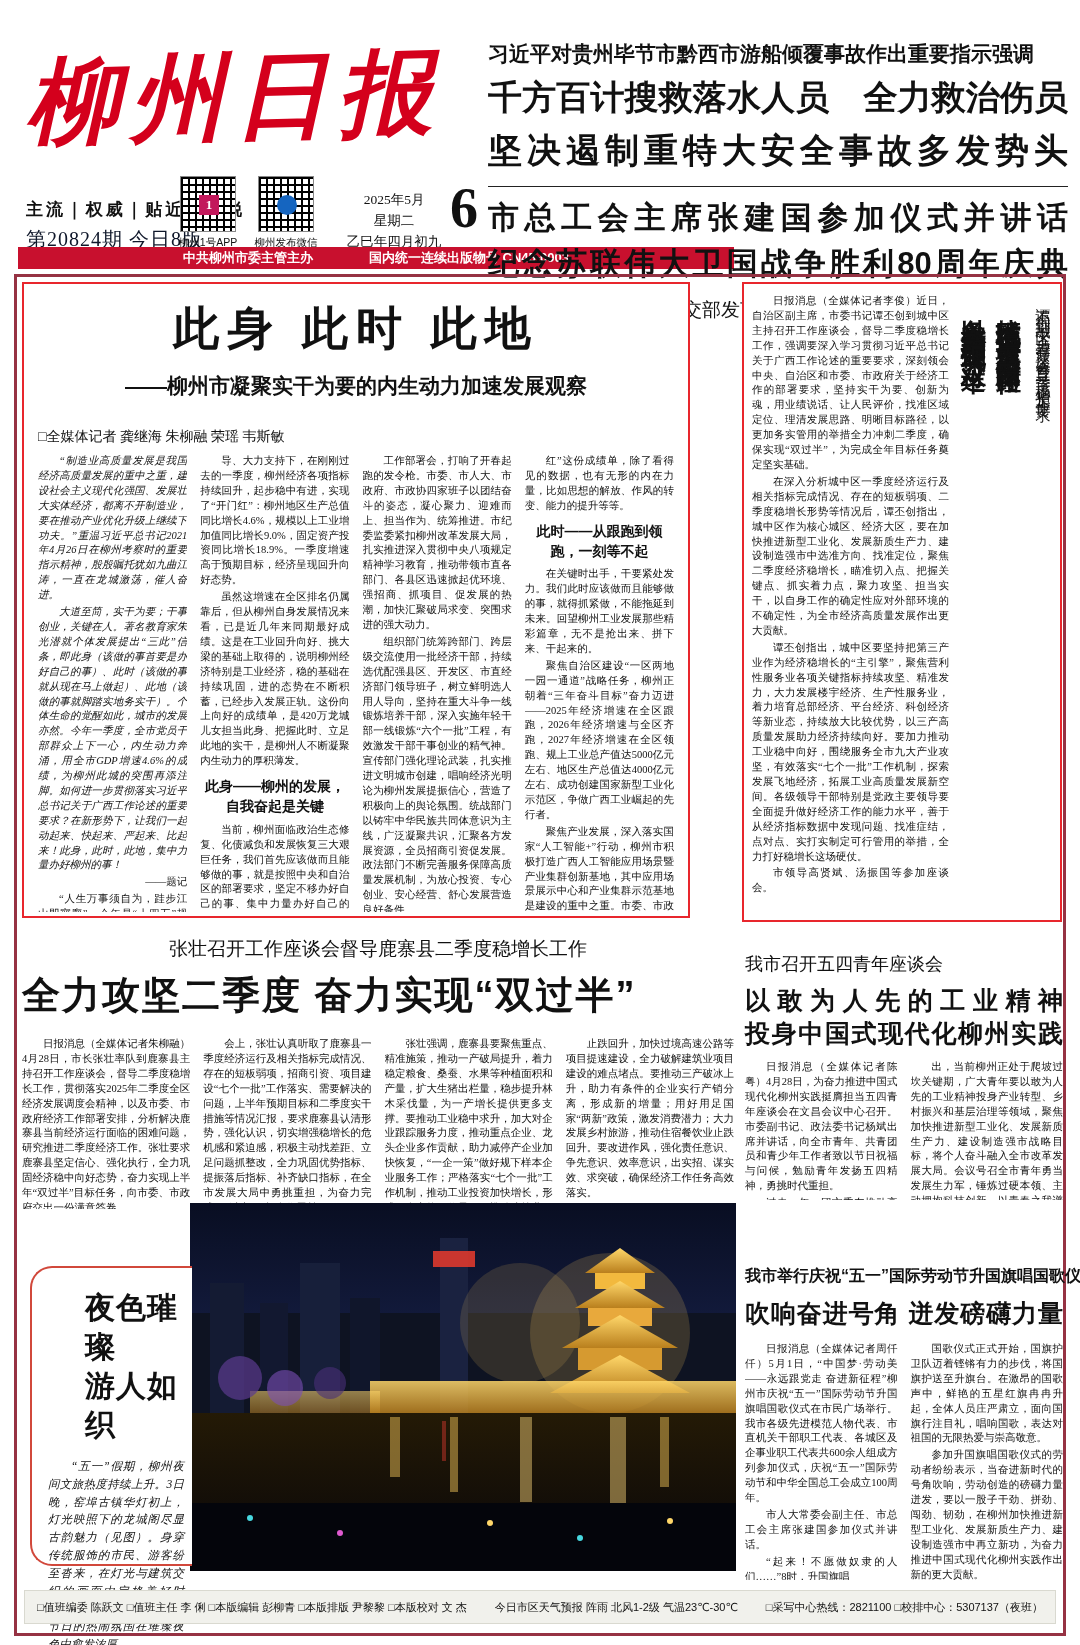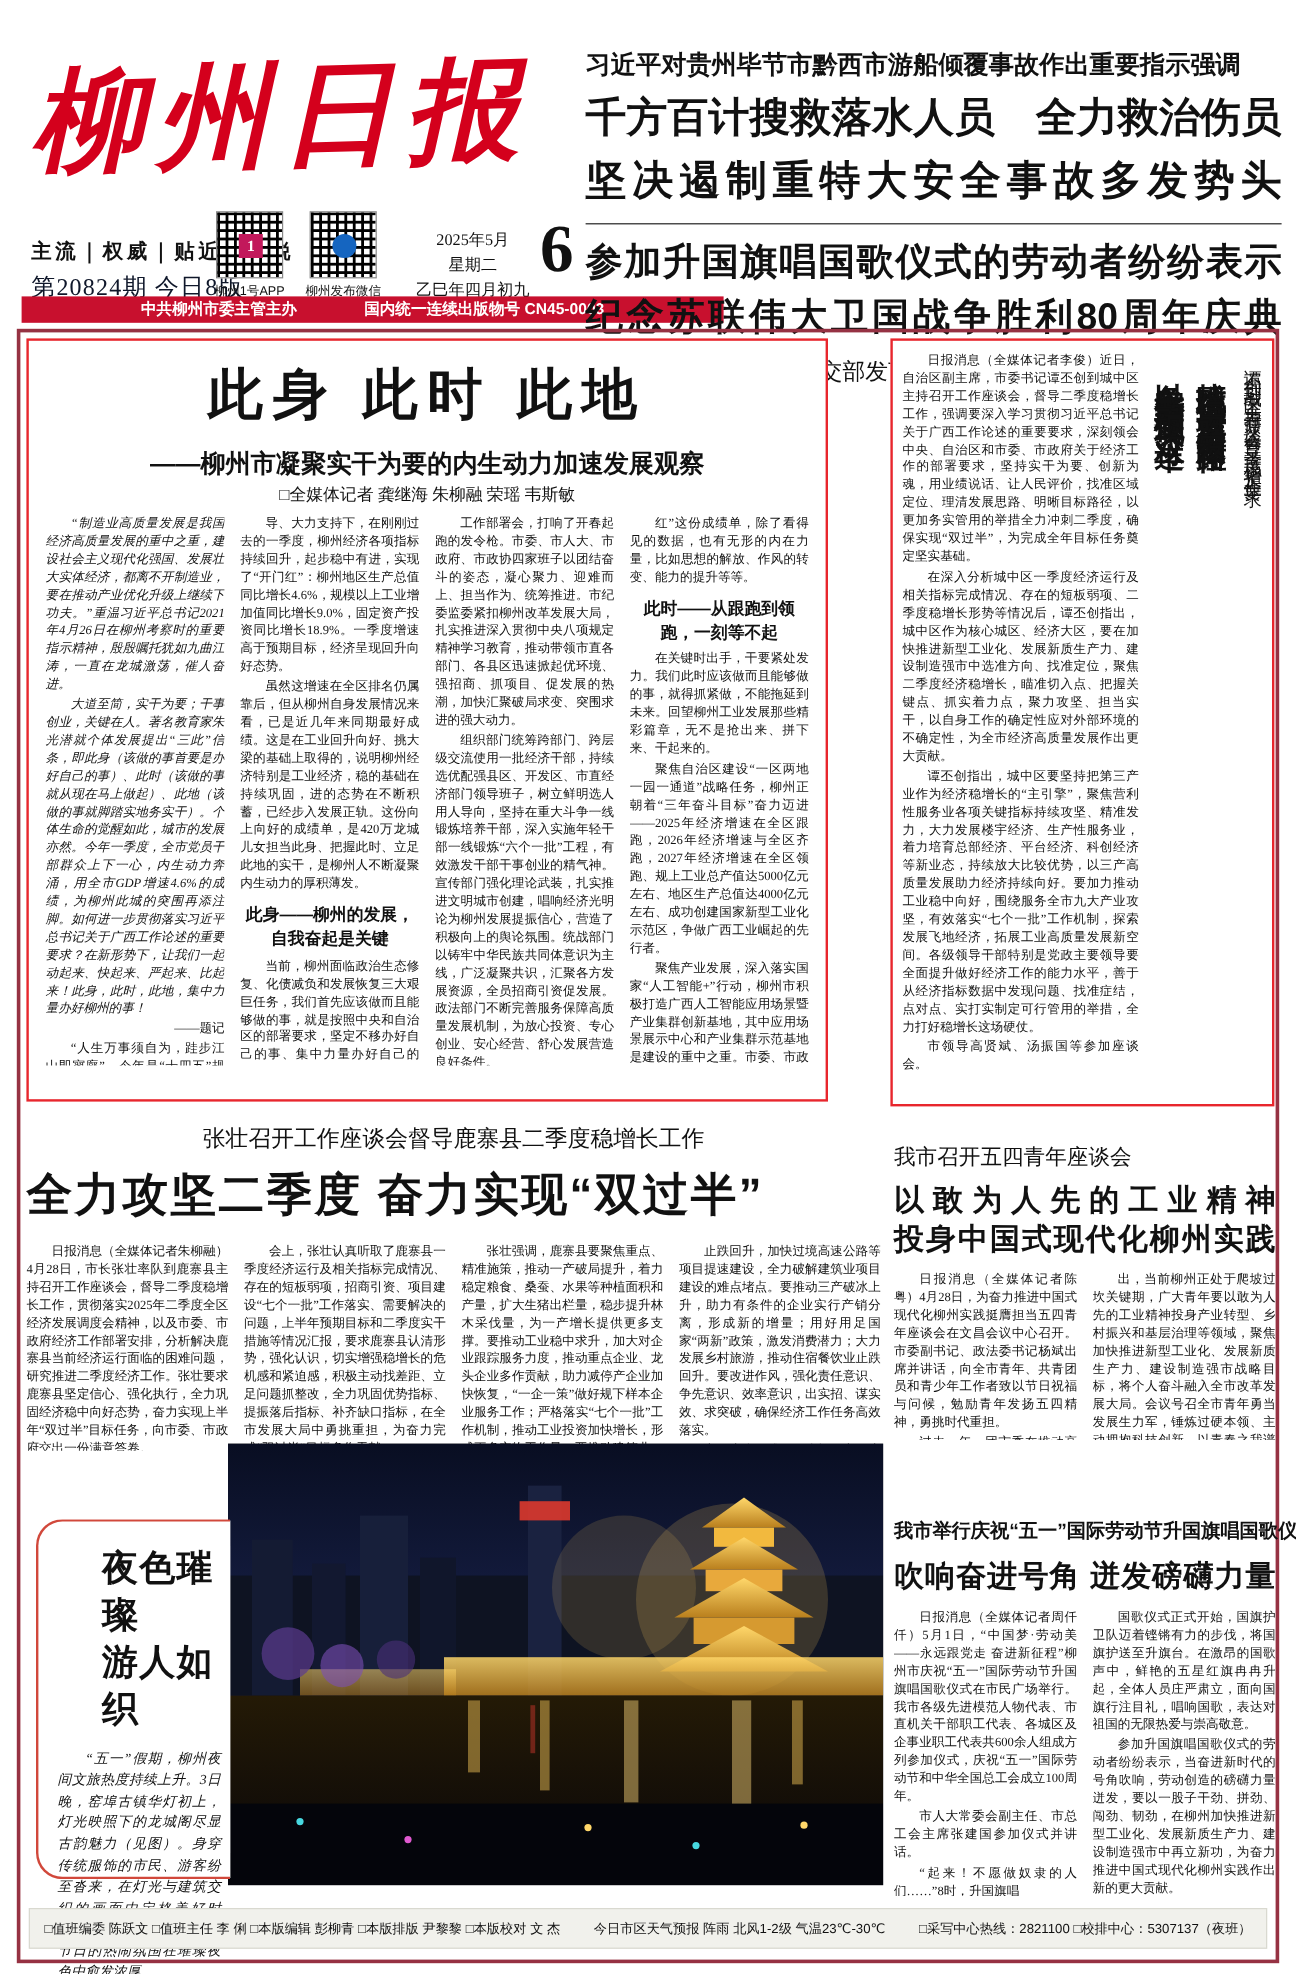--- a/index.html
+++ b/index.html
@@ -23,21 +23,21 @@
           linear-gradient(90deg,#000 2px,transparent 2px),
           linear-gradient(#000 2px,transparent 2px);
         background-size:7px 7px; position:absolute; }
   .qr .logo { position:absolute; left:18px; top:18px; width:20px; height:20px;
         background:#c2185b; color:#fff; font-size:13px; font-weight:bold;
         display:flex; align-items:center; justify-content:center; }
   .qr .logo.blue { background:#1565c0; border-radius:50%; }
   .qr-label { top:236px; width:76px; font-size:10.5px; text-align:center; }
   .dateblock { left:326px; top:190px; width:136px; font-size:13.5px; line-height:1.55; text-align:center; }
   .pagenum { left:450px; top:180px; font-size:56px; font-weight:bold; line-height:1; }
-  .pubbar { left:18px; top:247px; width:585px; height:22px; background:#c8102e; color:#fff;
+  .pubbar { left:18px; top:247px; width:716px; height:22px; background:#c8102e; color:#fff;
     display:flex; align-items:center; justify-content:center; gap:56px;
     font-size:13px; font-weight:bold; }
 
   
   .topnews { left:488px; top:40px; width:580px; }
   .topnews .kicker { font-size:21px; font-weight:bold; white-space:nowrap; }
   .topnews .h-big { font-size:34px; font-weight:bold; margin-top:7px; white-space:nowrap;
     text-align:justify; text-align-last:justify; }
   .topnews .rule { border-top:1px solid #222; margin:12px 0 10px; }
   .topnews .h-mid { font-size:31px; font-weight:bold; margin-top:4px; white-space:nowrap;
@@ -45,21 +45,21 @@
   .topnews .subrow { position:relative; margin-top:12px; }
   .topnews .subrow .sub { font-size:19px; text-align:center; }
   .topnews .subrow .note { position:absolute; right:0; top:3px; font-size:14px; }
 
   
   .frame { left:14px; top:274px; width:1052px; height:1362px; border:3px solid #963243; }
   .leadbox { left:22px; top:282px; width:668px; height:636px;
     border:2px solid #e8262d; padding:8px 14px 12px; background:#fff; }
   .lead-headline { text-align:center; font-size:46px; font-weight:bold; letter-spacing:8px; margin-top:6px; }
   .lead-subhead  { text-align:center; font-size:21px; font-weight:bold; margin-top:12px; }
-  .lead-byline   { text-align:center; font-size:14px; margin:4px 0 8px; }
+  .lead-byline   { font-size:14px; margin:28px 0 8px; }
   .cols { display:flex; gap:13px; overflow:hidden; }
   .col  { flex:1 1 0; overflow:hidden; font-size:10.5px; line-height:1.42; }
   .lead-cols { height:458px; }
   .insub { font-weight:bold; text-align:center; text-indent:0; font-size:14px;
     margin:8px 0 6px; font-family:"Liberation Sans","DejaVu Sans",sans-serif; }
 
   .sidebox { left:742px; top:282px; width:320px; height:640px; border:2px solid #e8262d;
     padding:10px 8px; display:flex; gap:7px; background:#fff; }
   .sb-body { flex:1 1 0; font-size:10.5px; line-height:1.42; overflow:hidden; }
   .sb-head { writing-mode:vertical-rl; font-weight:bold; font-size:25px; line-height:1.4;
@@ -124,21 +124,21 @@
 <div class="abs pubbar sans">
   <span>中共柳州市委主管主办</span>
   <span>国内统一连续出版物号 CN45-0003</span>
 </div>
 
 <div class="abs topnews sans">
   <div class="kicker">习近平对贵州毕节市黔西市游船倾覆事故作出重要指示强调</div>
   <div class="h-big">千方百计搜救落水人员　全力救治伤员</div>
   <div class="h-big">坚决遏制重特大安全事故多发势头</div>
   <div class="rule"></div>
-  <div class="h-mid">参加升国旗唱国歌仪式的劳动者纷纷表示</div>
+  <div class="h-mid">市总工会主席张建国参加仪式并讲话</div>
   <div class="h-mid">纪念苏联伟大卫国战争胜利80周年庆典</div>
   <div class="subrow">
     <div class="sub">外交部发言人介绍相关安排</div>
     <div class="note">（均详见二版）</div>
   </div>
 </div>
 
 <div class="abs frame"></div>
 
 <div class="abs leadbox">

